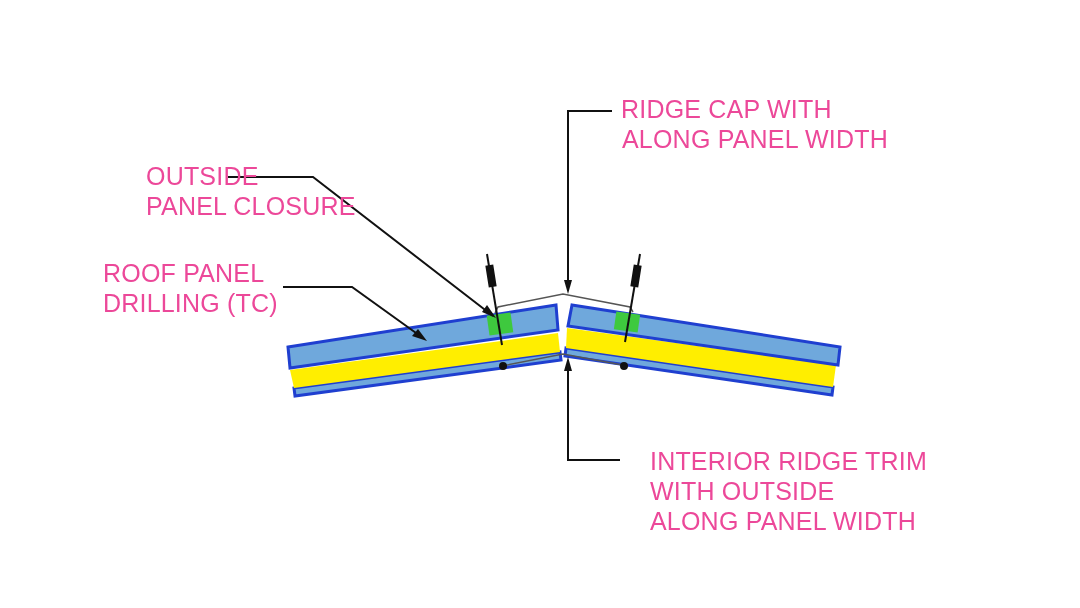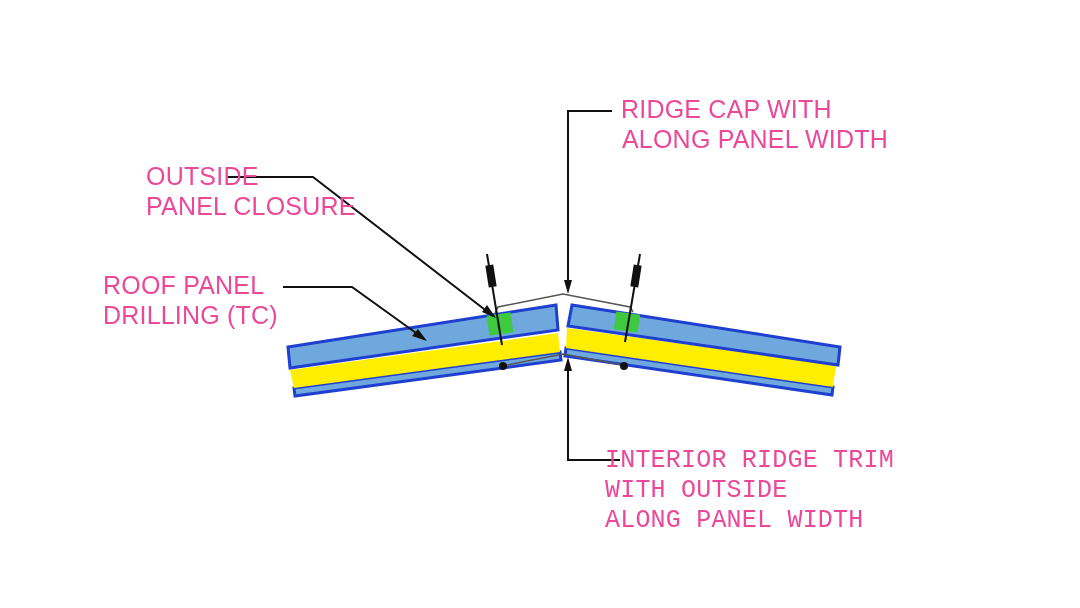--- a/index.html
+++ b/index.html
@@ -56,25 +56,25 @@
   <g stroke="#111" stroke-width="2" fill="none">
     <polyline points="620,460 568,460 568,362"></polyline>
   </g>
   <polygon points="568,357 564,371 572,371" fill="#111"></polygon>
 </svg>
 
 <div class="lbl" style="left:103px; top:161px;margin-left:43px;">
   <div>OUTSIDE</div>
   <div>PANEL CLOSURE</div>
 </div>
-<div class="lbl" style="left:103px; top:270px;">
+<div class="lbl" style="left:103px; top:258px;">
   <div>ROOF PANEL</div>
   <div>DRILLING (TC)</div>
 </div>
 <div class="lbl" style="left:610px; top:94px;">
   <div style="padding-left:11px">RIDGE CAP WITH</div>
   <div style="padding-left:12px">ALONG PANEL WIDTH</div>
 </div>
-<div class="lbl" style="left:605px; top:446px;font-family:Liberation Mono, monospace;">
+<div class="lbl" style="left:650px; top:446px;">
   <div>INTERIOR RIDGE TRIM</div>
   <div>WITH OUTSIDE</div>
   <div>ALONG PANEL WIDTH</div>
 </div>
 
 </body></html>

